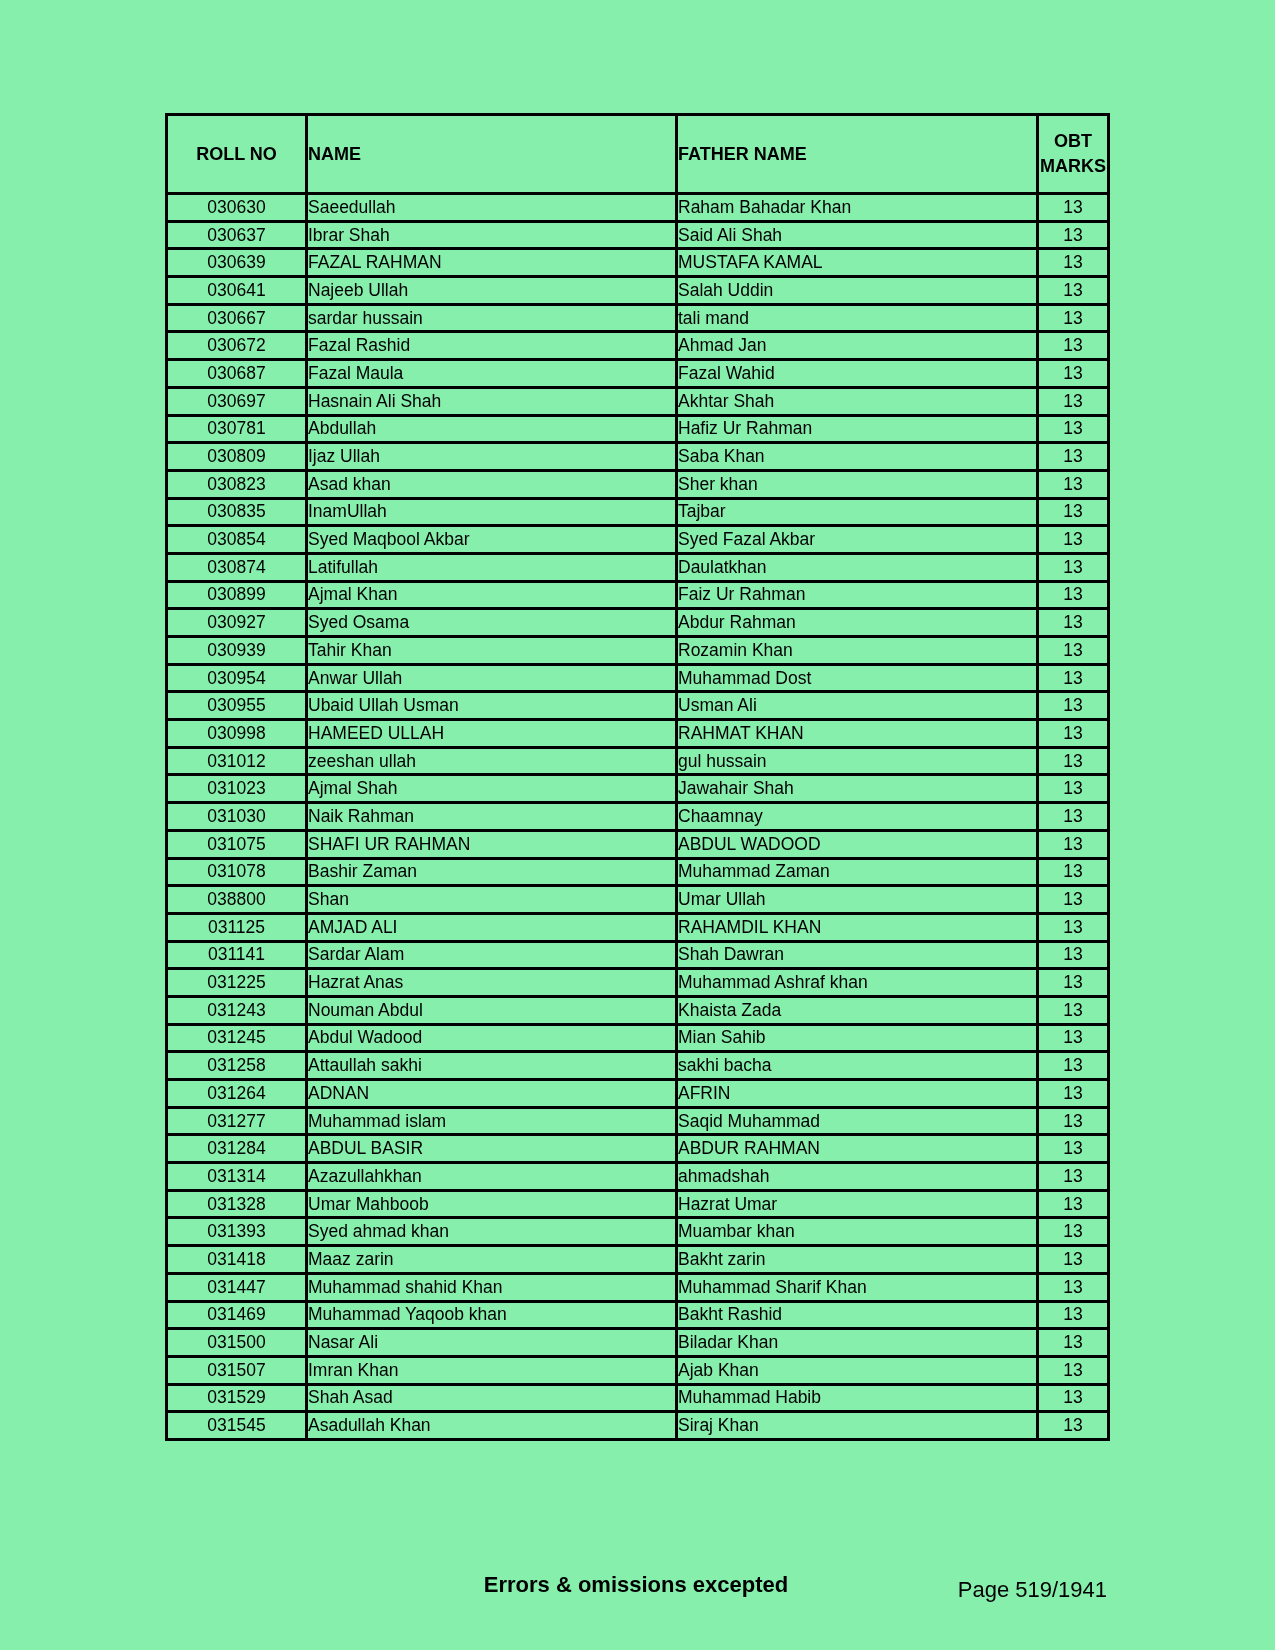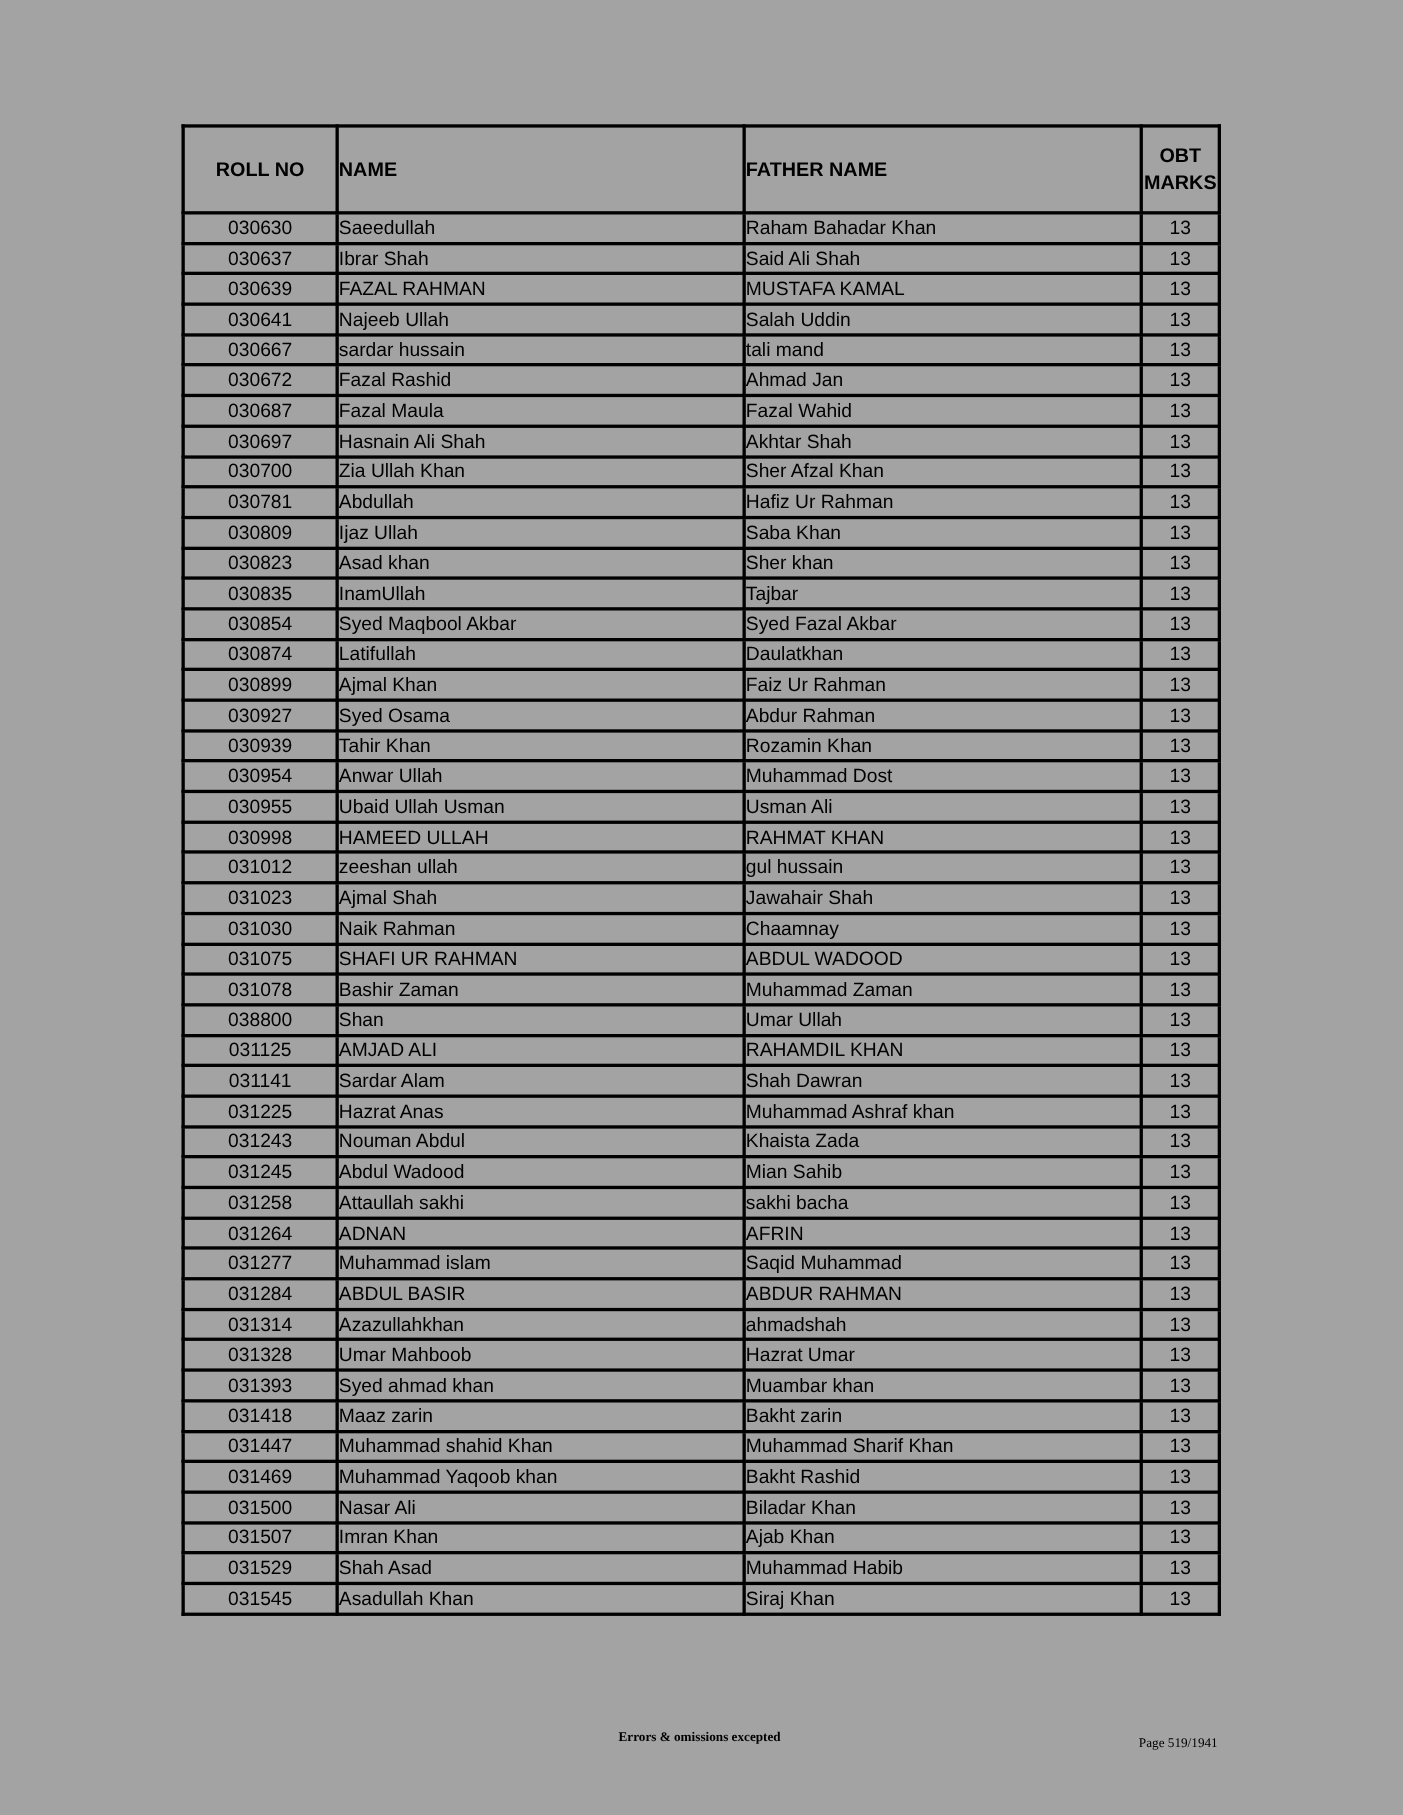--- a/index.html
+++ b/index.html
@@ -4,21 +4,21 @@
 <style>
   html, body {
     margin: 0;
     padding: 0;
     background: #ffffff;
   }
   .page {
     position: relative;
     width: 1275px;
     height: 1650px;
-    background: #a3a3a3;
+    background: #86efac;
     font-family: "Liberation Sans", sans-serif;
     color: #000000;
     overflow: hidden;
   }
   table.results {
     position: absolute;
     left: 165px;
     top: 113px;
     width: 942px;
     border-collapse: collapse;
@@ -60,22 +60,21 @@
   }
   td.marks {
     text-align: center;
   }
   .footer {
     position: absolute;
     left: 165px;
     top: 1572px;
     width: 942px;
     height: 24px;
-    font-size: 12px;
-    font-family: Liberation Serif, serif;
+    font-size: 22px;
   }
   .footer .disclaimer {
     position: absolute;
     left: 0;
     width: 100%;
     text-align: center;
     font-weight: bold;
   }
   .footer .page-num {
     position: absolute;
@@ -154,26 +153,20 @@
       <td class="marks">13</td>
     </tr>
 
     <tr>
       <td class="roll">030697</td>
       <td class="name">Hasnain Ali Shah</td>
       <td class="father">Akhtar Shah</td>
       <td class="marks">13</td>
     </tr>
 
-    <tr>
-      <td class="roll">030700</td>
-      <td class="name">Zia Ullah Khan</td>
-      <td class="father">Sher Afzal Khan</td>
-      <td class="marks">13</td>
-    </tr>
 
     <tr>
       <td class="roll">030781</td>
       <td class="name">Abdullah</td>
       <td class="father">Hafiz Ur Rahman</td>
       <td class="marks">13</td>
     </tr>
 
     <tr>
       <td class="roll">030809</td>

